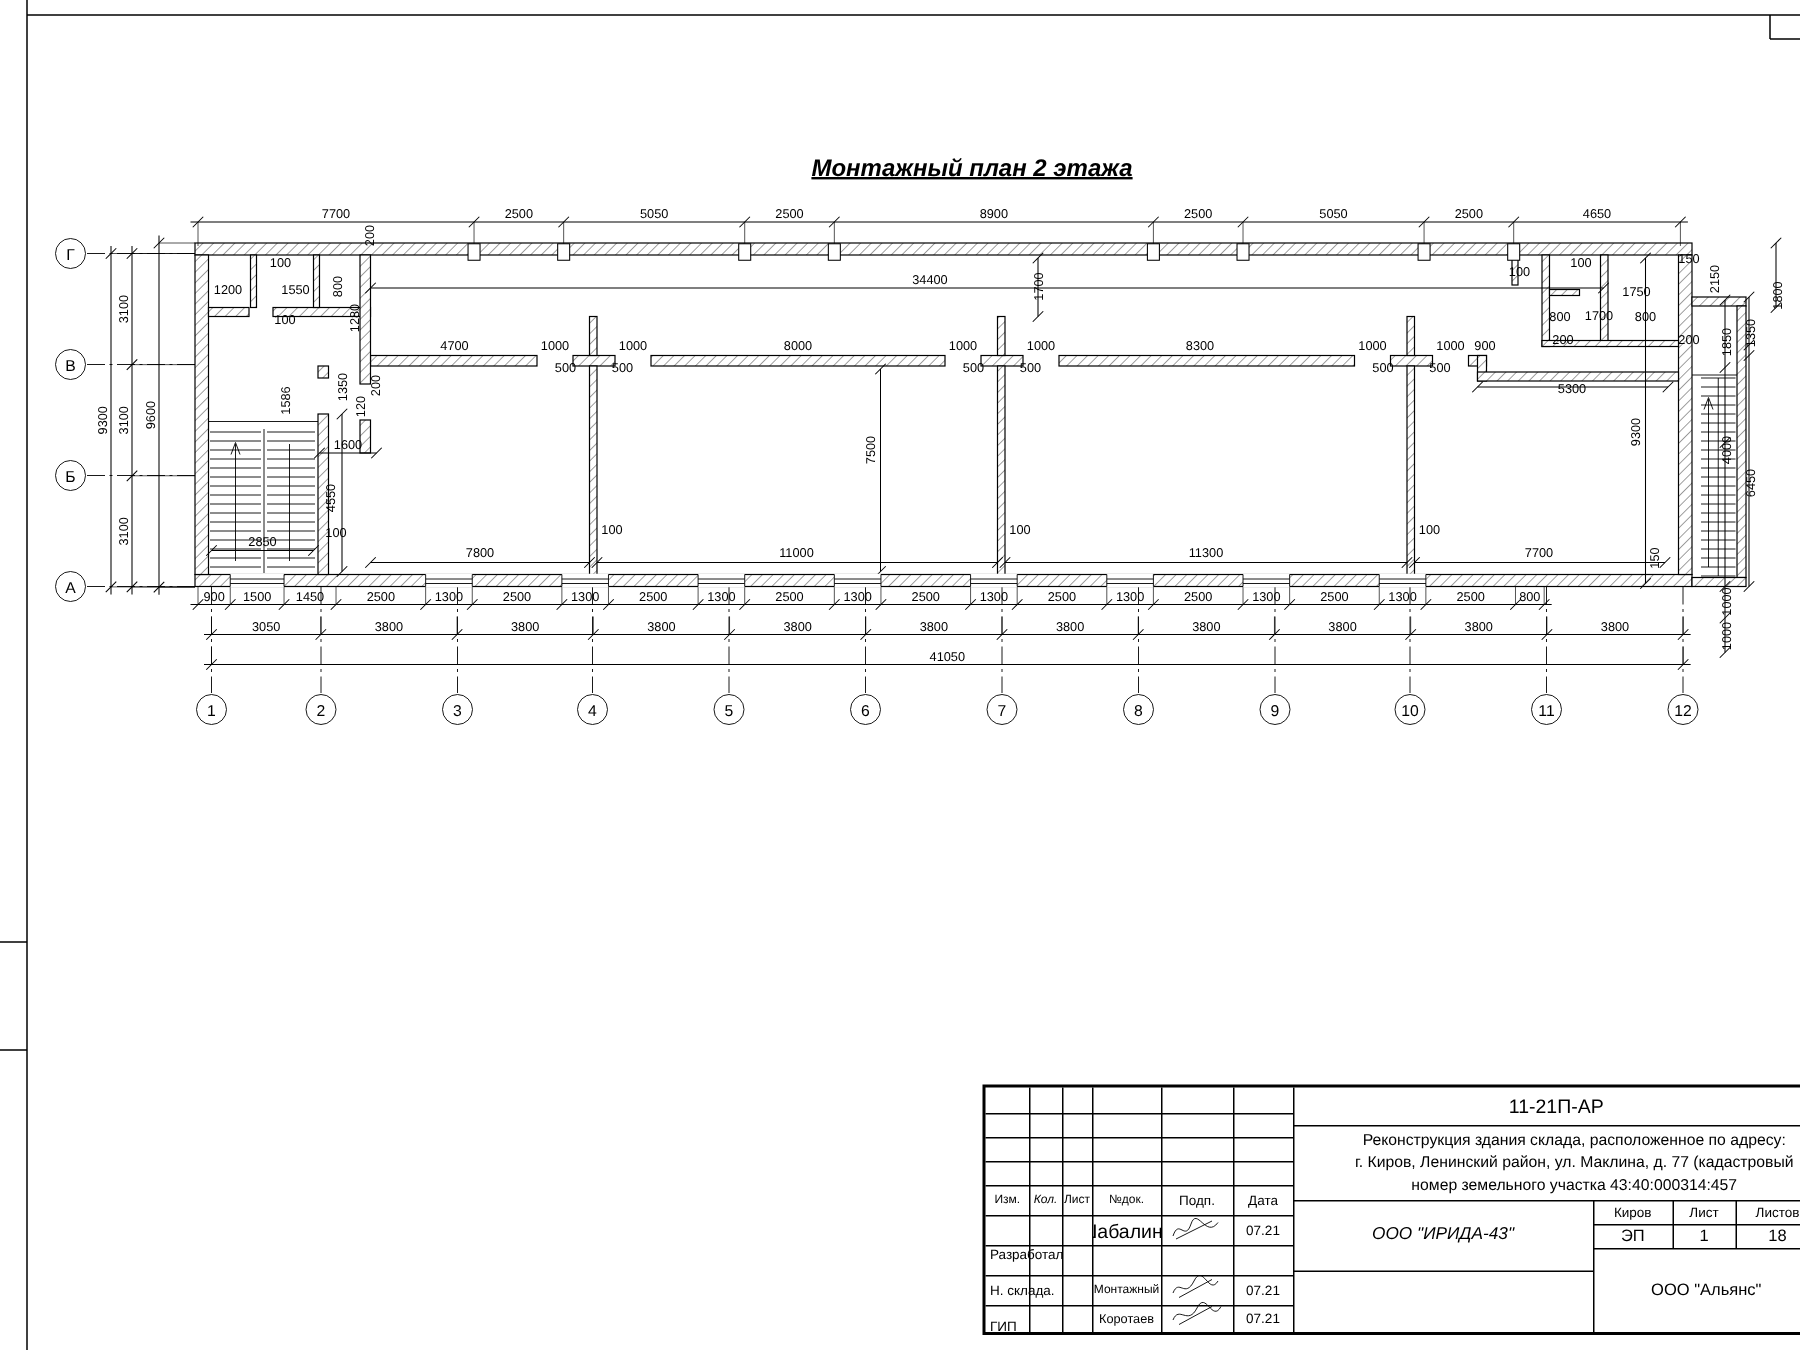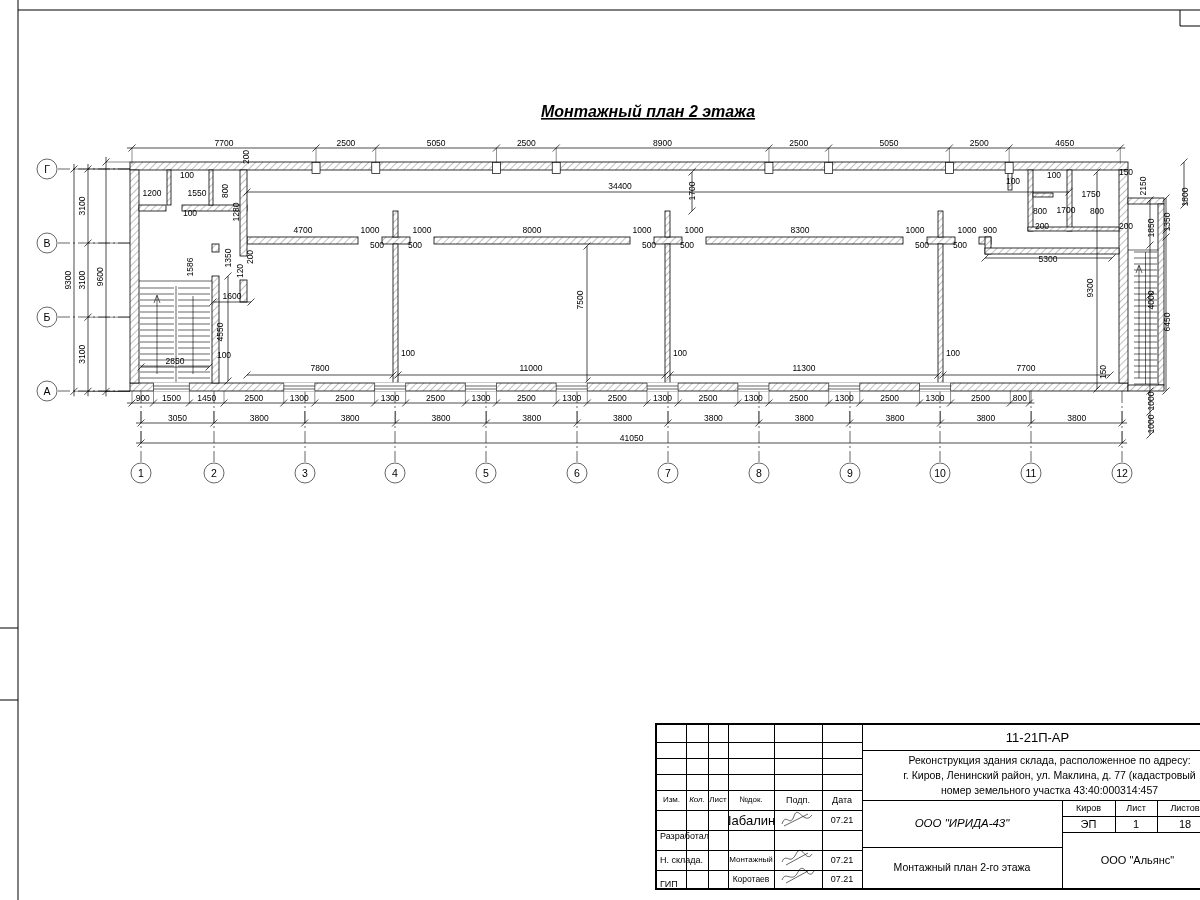--- a/index.html
+++ b/index.html
@@ -649,21 +649,20 @@
     <path d="M8 52 C12 42 16 56 22 44 S32 54 38 44 M12 55 L34 43" class="thin"></path>
     <path d="M8 70 C12 60 18 74 24 62 S34 72 40 61 M12 73 L34 61" class="thin"></path>
   </svg>
 
   <div class="tb-cell" style="left:205px;top:0;width:351px;height:25px;font-size:13px;">11-21П-АР</div>
   <div class="tb-cell" style="left:205px;top:27px;width:375px;height:16px;font-size:10.5px;">Реконструкция здания склада, расположенное по адресу:</div>
   <div class="tb-cell" style="left:205px;top:42px;width:375px;height:16px;font-size:10.5px;">г. Киров, Ленинский район, ул. Маклина, д. 77 (кадастровый</div>
   <div class="tb-cell" style="left:205px;top:57px;width:375px;height:16px;font-size:10.5px;">номер земельного участка 43:40:000314:457</div>
 
   <div class="tb-cell it" style="left:205px;top:75px;width:200px;height:47px;font-size:11.5px;">ООО "ИРИДА-43"</div>
-  <div class="tb-cell" style="left:205px;top:122px;width:200px;height:41px;font-size:10.5px;">Монтажный план 2-го этажа</div>
 
   <div class="tb-cell" style="left:405px;top:75px;width:53px;height:16px;">Киров</div>
   <div class="tb-cell" style="left:458px;top:75px;width:42px;height:16px;">Лист</div>
   <div class="tb-cell" style="left:500px;top:75px;width:56px;height:16px;">Листов</div>
   <div class="tb-cell" style="left:405px;top:91px;width:53px;height:16px;font-size:11px;text-align:center;">ЭП</div>
   <div class="tb-cell" style="left:458px;top:91px;width:42px;height:16px;font-size:11px;">1</div>
   <div class="tb-cell" style="left:500px;top:91px;width:56px;height:16px;font-size:11px;">18</div>
   <div class="tb-cell" style="left:405px;top:107px;width:151px;height:56px;font-size:11px;">ООО "Альянс"</div>
 </div>
 

